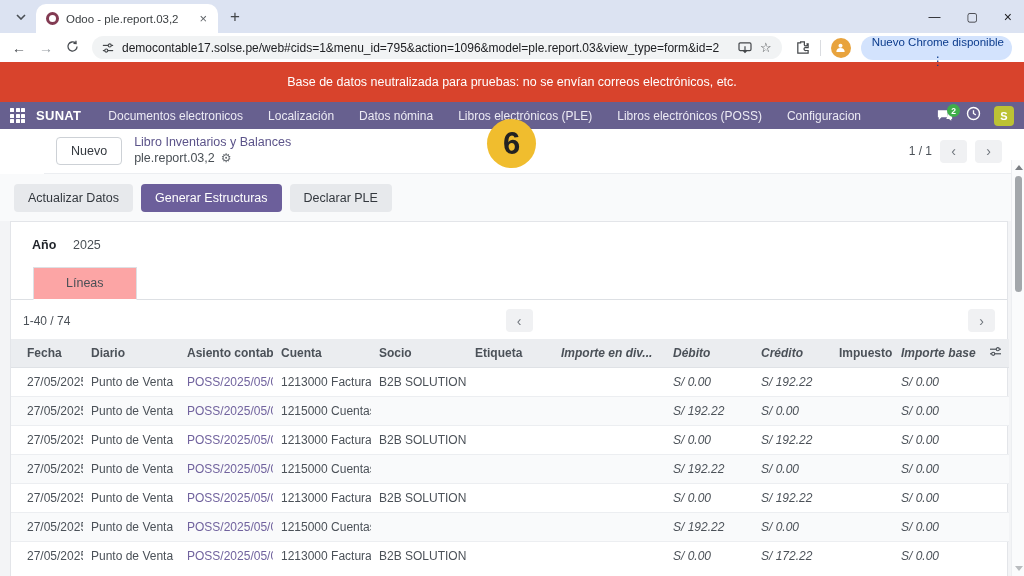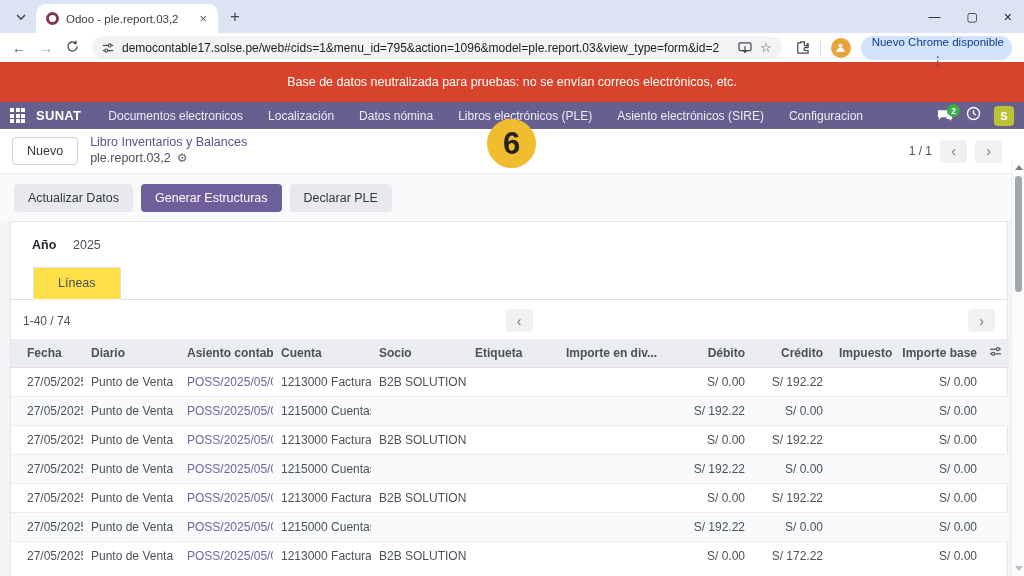--- a/index.html
+++ b/index.html
@@ -36,21 +36,21 @@
   .grid-icon { display:grid; grid-template-columns:repeat(3,4px); grid-gap:1.5px; margin-right:2px; }
   .grid-icon i { width:4px; height:4px; background:#fff; border-radius:0.5px; }
   .app-name { font-size:13px; font-weight:700; letter-spacing:0.3px; margin-right:10px; }
   .menu-item { font-size:12px; color:#eceaf4; padding:0 8px; white-space:nowrap; }
   .nav-right { margin-left:auto; display:flex; align-items:center; gap:13px; }
   .chat-wrap { position:relative; display:flex; }
   .badge { position:absolute; top:-5px; right:-7px; background:var(--badge-green,#3fae4a); color:#fff; font-size:8.5px; width:13px; height:13px; border-radius:50%; display:flex; align-items:center; justify-content:center; font-weight:700; }
   .user-avatar { width:20px; height:20px; border-radius:4px; background:var(--avatar-olive,#bcc234); color:#fff; font-size:11px; font-weight:700; display:flex; align-items:center; justify-content:center; }
 
   
-  .control-panel { height:45px; background:#fff; display:flex; align-items:center; padding:0 12px; gap:12px; border-bottom:1px solid #eceef1; }
+  .control-panel { height:45px; background:#fff; display:flex; align-items:center; padding:0 12px; gap:12px; border-bottom:1px solid #eceef1;margin-left:44px; }
   .btn-new { background:#fff; border:1px solid #cdd1d6; border-radius:4px; padding:6px 14px; font-size:12.5px; color:#33383e; }
   .crumbs { display:flex; flex-direction:column; line-height:1.25; }
   .crumb-title { font-size:12.5px; color:var(--breadcrumb-purple,#5b5389); }
   .crumb-record { font-size:12.5px; color:#4a5056; display:flex; align-items:center; gap:6px; }
   .gear { font-size:12px; color:#64696f; }
   .cp-right { margin-left:auto; display:flex; align-items:center; gap:8px; margin-right:10px; }
   .pager-text { font-size:12px; color:#4b5158; }
   .pager-btn { width:27px; height:23px; background:#f0f1f3; border:none; border-radius:4px; color:#6f757c; font-size:14px; display:flex; align-items:center; justify-content:center; }
 
   
@@ -58,29 +58,29 @@
   .statusbar { background:#f9fafb; padding:10px 14px 9px; display:flex; gap:8px; }
   .act-btn { background:#e7e9ec; border:none; border-radius:4px; padding:7px 14px; font-size:12.5px; font-weight:400; color:#33383e; }
   .act-btn.primary { background:var(--primary-purple,#6c5f9b); color:#fff; }
 
   .sheet { margin:0 16px 0 10px; background:#fff; border:1px solid #e3e5e9; height:371px; padding-top:16px; }
   .field-row { display:flex; align-items:center; padding-left:21px; margin-bottom:15px; }
   .field-label { width:41px; font-size:12.5px; font-weight:700; color:#1f2329; }
   .field-value { font-size:12.5px; color:#4a5056; }
 
   .tabs-bar { margin-top:12px; padding-left:22px; border-bottom:1px solid #dde0e4; }
-  .notebook-tab { display:inline-block; background:#fde047; border:1px solid #dde0e4; border-bottom:1px solid #fff; margin-bottom:-1px; padding:8px 24px 9px; font-size:12.5px; color:#4a5056; }
+  .notebook-tab { display:inline-block; background:#fca5a5; border:1px solid #dde0e4; border-bottom:1px solid #fff; margin-bottom:-1px; padding:8px 32px 9px; font-size:12.5px; color:#4a5056; }
 
   .lines-pager { display:flex; justify-content:space-between; align-items:center; padding:9px 12px 7px; }
 
   table.lines { width:100%; table-layout:fixed; border-collapse:collapse; font-size:12px; }
   .lines th { background:#ebedf0; color:#4b5158; font-weight:700; text-align:left; padding:7px 8px; border-bottom:1px solid #dfe2e6; white-space:nowrap; overflow:hidden; }
   .lines td { padding:7px 8px; color:#4b5158; border-top:1px solid #eceef1; white-space:nowrap; overflow:hidden; }
   .lines th:first-child, .lines td:first-child { padding-left:16px; }
-  .lines th.right, .lines td.right { text-align:right; }
+  .lines th.right, .lines td.right { text-align:left;font-style:italic; }
   .lines tbody tr:nth-child(even) { background:#f9fafb; }
   .lines td.link { color:var(--link-purple,#71639e); }
   .opt-col-icon { color:#4b5158; }
 
   
   .annotation { position:absolute; left:487px; top:119px; width:49px; height:49px; border-radius:50%; background:var(--annotation-yellow,#f0bd2e); display:flex; align-items:center; justify-content:center; font-size:31px; font-weight:700; color:#222; z-index:60; }
   .scrollbar { position:absolute; right:0; top:160px; width:13px; height:416px; background:#fafbfc; border-left:1px solid #eceef1; z-index:50; }
   .sb-up { position:absolute; top:5px; left:3px; width:0; height:0; border-left:4px solid transparent; border-right:4px solid transparent; border-bottom:5px solid #7a7e83; }
   .sb-down { position:absolute; bottom:5px; left:3px; width:0; height:0; border-left:4px solid transparent; border-right:4px solid transparent; border-top:5px solid #b9bcbf; }
   .sb-thumb { position:absolute; top:16px; left:3px; width:7px; height:116px; background:#a3a7ab; border-radius:4px; }
@@ -169,21 +169,21 @@
       <i></i>
       <i></i>
       <i></i>
       <i></i>
     </span>
   <span class="app-name">SUNAT</span>
   <span class="menu-item">Documentos electronicos</span>
   <span class="menu-item">Localización</span>
   <span class="menu-item">Datos nómina</span>
   <span class="menu-item">Libros electrónicos (PLE)</span>
-  <span class="menu-item">Asiento electrónicos (SIRE)</span>
+  <span class="menu-item">Libros electrónicos (POSS)</span>
   <span class="menu-item">Configuracion</span>
   <span class="nav-right">
     <span class="chat-wrap">
       <svg width="16" height="13" viewBox="0 0 18 14">
           <path d="M1 1h11v8H5l-3 3v-3H1z" fill="#fff"></path>
           <path d="M13 4h4v7h-1v2l-2.5-2H10.5" fill="#fff"></path>
         </svg>
       <span class="badge">2</span>
     </span>
     <span>

